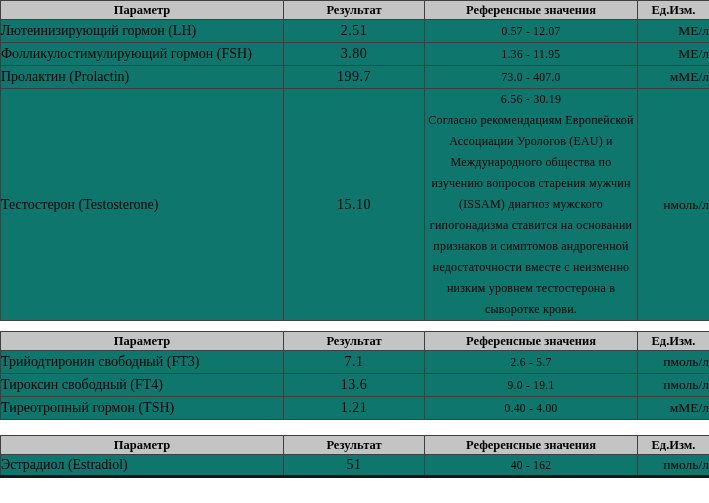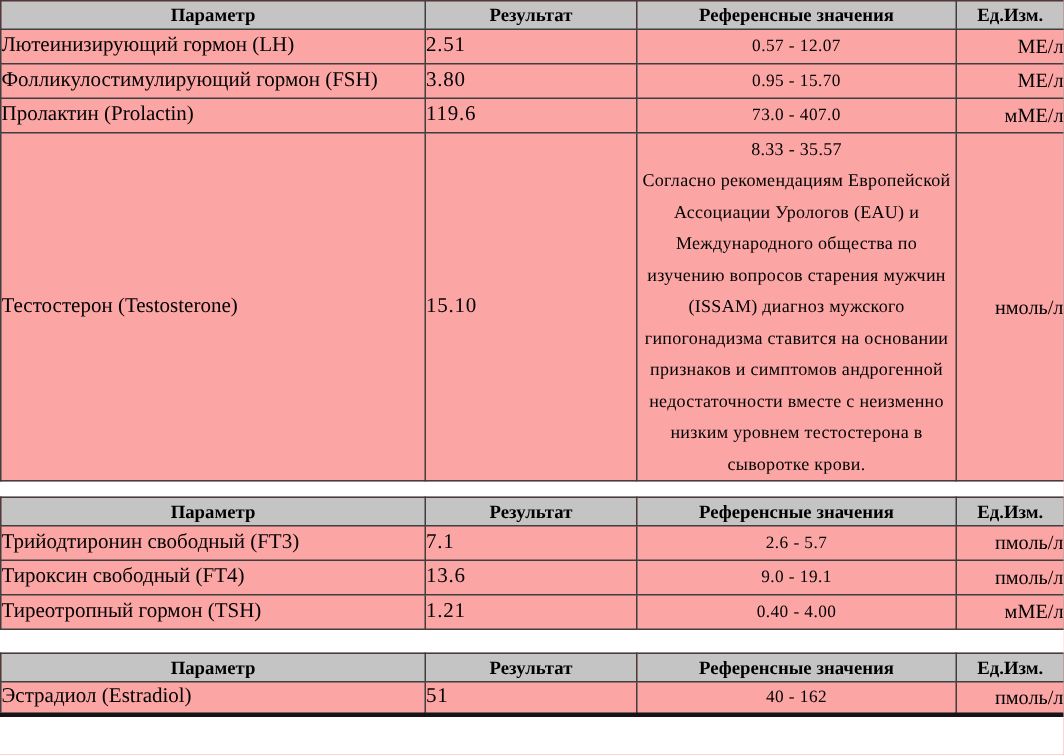--- a/index.html
+++ b/index.html
@@ -7,21 +7,21 @@
     margin: 0; padding: 0;
     width: 709px;
     background: #ffffff;
     font-family: "Liberation Serif", "DejaVu Serif", serif;
     color: #000000;
   }
   table.lab-table {
     width: 709px;
     table-layout: fixed;
     border-collapse: collapse;
-    background: #fca5a5;
+    background: #0f766e;
   }
   table.lab-table col.c-param { width: 283px; }
   table.lab-table col.c-result { width: 141px; }
   table.lab-table col.c-ref { width: 213px; }
   table.lab-table col.c-unit { width: 72px; }
 
   table.lab-table th, table.lab-table td {
     border: 1px solid #3f3f3f;
     padding: 0;
     vertical-align: middle;
@@ -34,21 +34,21 @@
     text-align: center;
     height: 19px;
   }
   td.param {
     text-align: left;
     font-size: 14px;
     padding-left: 1px;
     line-height: 18px;
   }
   td.result {
-    text-align: left;
+    text-align: center;
     font-size: 14px;
     letter-spacing: 0.5px;
     margin-top: 32px;
   }
   td.ref {
     text-align: center;
     font-size: 11.5px;
     letter-spacing: 0.3px;
   }
   td.unit {
@@ -91,34 +91,34 @@
   </tr>
   <tr class="body-row">
     <td class="param">Лютеинизирующий гормон (LH)</td>
     <td class="result">2.51</td>
     <td class="ref">0.57 - 12.07</td>
     <td class="unit">МЕ/л</td>
   </tr>
   <tr class="body-row">
     <td class="param">Фолликулостимулирующий гормон (FSH)</td>
     <td class="result">3.80</td>
-    <td class="ref">0.95 - 15.70</td>
+    <td class="ref">1.36 - 11.95</td>
     <td class="unit">МЕ/л</td>
   </tr>
   <tr class="body-row">
     <td class="param">Пролактин (Prolactin)</td>
-    <td class="result">119.6</td>
+    <td class="result">199.7</td>
     <td class="ref">73.0 - 407.0</td>
     <td class="unit">мМЕ/л</td>
   </tr>
   <tr>
     <td class="param">Тестостерон (Testosterone)</td>
     <td class="result">15.10</td>
     <td class="ref-long">
-      <div class="ref-range">8.33 - 35.57</div>
+      <div class="ref-range">6.56 - 30.19</div>
       <div class="ref-note">Согласно рекомендациям Европейской Ассоциации Урологов (EAU) и Международного общества по изучению вопросов старения мужчин (ISSAM) диагноз мужского гипогонадизма ставится на основании признаков и симптомов андрогенной недостаточности вместе с неизменно низким уровнем тестостерона в сыворотке крови.</div>
     </td>
     <td class="unit">нмоль/л</td>
   </tr>
 </tbody>
   </table>
 
 <table class="lab-table" id="table-thyroid">
   <colgroup>
       <col class="c-param">

